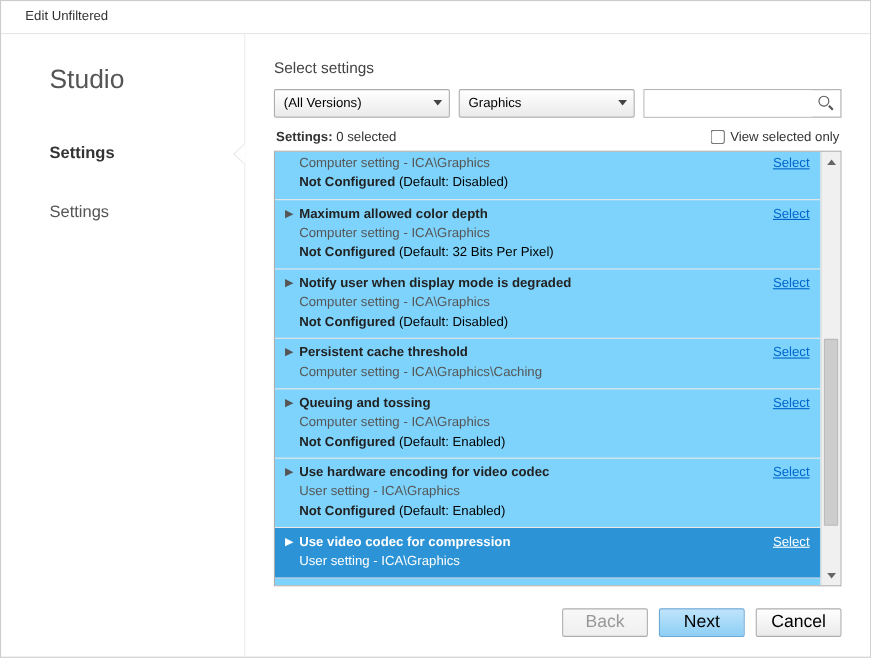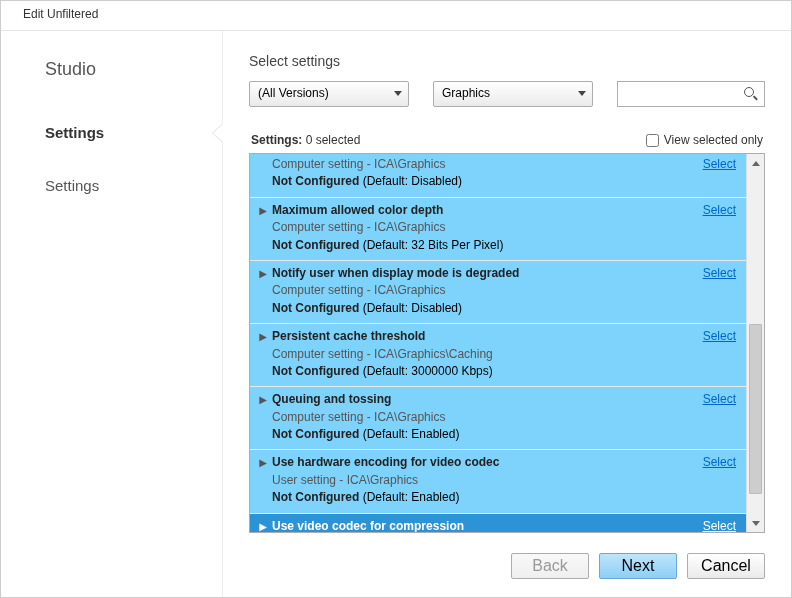--- a/index.html
+++ b/index.html
@@ -3,33 +3,33 @@
 <meta charset="utf-8">
 <style>
 * { box-sizing: border-box; margin: 0; padding: 0; font-family: "Segoe UI", Tahoma, sans-serif; }
 body { background: #fff; width: 792px; height: 598px; overflow: hidden; border: 1px solid #ccc; }
 
 .titlebar { height: 30px; padding: 6px 22px; font-size: 12px; color: #333; border-bottom: 1px solid #e5e5e5; }
 
 .container { display: flex; height: calc(100% - 30px); }
 
 .sidebar { width: 222px; padding: 28px 0 0 44px; position: relative; border-right: 1px solid #eee; }
-.app-name { font-size: 18px; color: #555; font-weight: 400; margin-bottom: 38px; }
+.app-name { font-size: 24px; color: #555; font-weight: 400; margin-bottom: 38px; }
 .nav-item { font-size: 15px; color: #555; padding: 6px 0; cursor: pointer; margin-top: 24px; }
 .nav-item.active { font-weight: bold; color: #333; position: relative; }
 .nav-item.active::after {
   content: ""; position: absolute; right: -1px; top: 50%; transform: translateY(-50%);
   width: 0; height: 0; border-top: 9px solid transparent; border-bottom: 9px solid transparent;
   border-right: 10px solid #fff; filter: drop-shadow(-1px 0 0 #ddd);
 }
 
 .main { flex: 1; padding: 22px 26px 18px 26px; display: flex; flex-direction: column; }
 .heading { font-size: 14px; color: #444; margin-bottom: 12px; }
 
-.filters { display: flex; gap: 24px; margin-bottom: 24px; }
+.filters { display: flex; gap: 8px; margin-bottom: 8px; }
 .select-box { position: relative; width: 160px; height: 26px; border: 1px solid #adadad; background: linear-gradient(#fff,#eaeaea); font-size: 12px; padding: 4px 22px 4px 8px; cursor: pointer; border-radius: 2px; }
 .select-box .chev { position: absolute; right: 6px; top: 9px; width: 0; height: 0; border-left: 4px solid transparent; border-right: 4px solid transparent; border-top: 5px solid #444; }
 .search-box { flex: 1; height: 26px; border: 1px solid #adadad; position: relative; background: #fff; }
 .search-box input { border: none; width: calc(100% - 26px); height: 100%; padding: 0 6px; font-size: 12px; outline: none; }
 .search-icon { position: absolute; right: 6px; top: 5px; width: 14px; height: 14px; }
 .search-icon::before { content: ""; position: absolute; width: 8px; height: 8px; border: 1.5px solid #555; border-radius: 50%; }
 .search-icon::after { content: ""; position: absolute; width: 5px; height: 1.5px; background: #555; transform: rotate(45deg); top: 10px; left: 9px; }
 
 .status-row { display: flex; justify-content: space-between; align-items: center; font-size: 12px; color: #333; margin-bottom: 4px; padding: 2px 2px; }
 .status-row .left b { font-weight: bold; }
@@ -134,21 +134,20 @@
               <div class="sub">Computer setting - ICA\Graphics</div>
               <div class="status"><span class="b">Not Configured</span><span> (Default: Disabled)</span></div>
             </div>
             <div class="sel"><a>Select</a></div>
           </div>
           <div class="row">
             <div class="arrow">▶</div>
             <div class="body">
               <div class="title">Persistent cache threshold</div>
               <div class="sub">Computer setting - ICA\Graphics\Caching</div>
-              <div class="status"><span class="b">Not Configured</span><span> (Default: 3000000 Kbps)</span></div>
             </div>
             <div class="sel"><a>Select</a></div>
           </div>
           <div class="row">
             <div class="arrow">▶</div>
             <div class="body">
               <div class="title">Queuing and tossing</div>
               <div class="sub">Computer setting - ICA\Graphics</div>
               <div class="status"><span class="b">Not Configured</span><span> (Default: Enabled)</span></div>
             </div>

